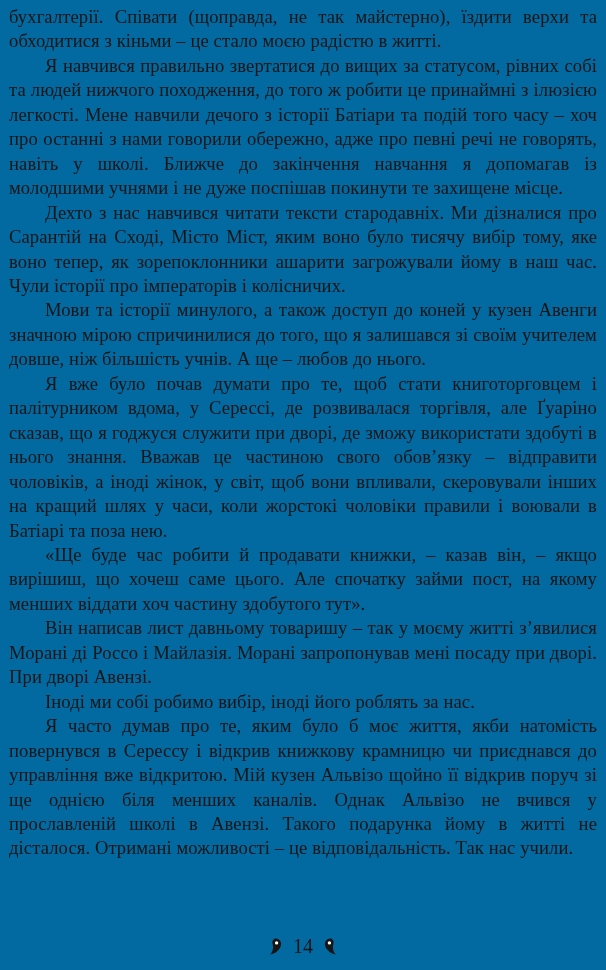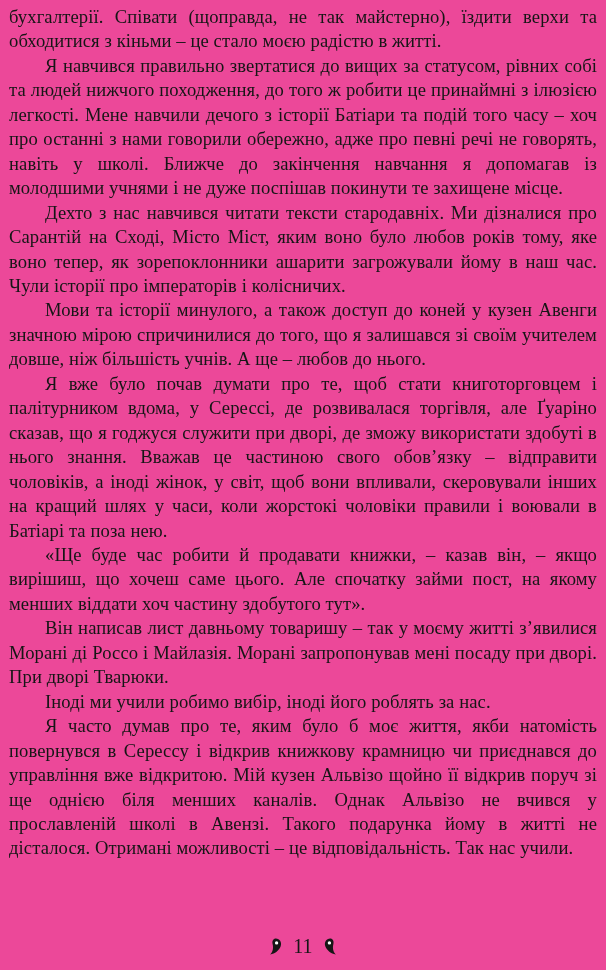--- a/index.html
+++ b/index.html
@@ -9,21 +9,21 @@
   }
   body {
     width: 606px;
     height: 970px;
     overflow: hidden;
   }
   .page {
     box-sizing: border-box;
     width: 606px;
     height: 970px;
-    background: #ec4899;
+    background: #0369a1;
     color: #161616;
     font-family: "Liberation Serif", "DejaVu Serif", serif;
     padding: 5px 9px 0 9px;
     position: relative;
   }
   .para {
     margin: 0;
     text-align: justify;
     font-size: 18.6px;
     line-height: 24.45px;
@@ -54,37 +54,37 @@
   }
 </style>
 </head>
 <body>
 
 <div class="page">
 
   <div id="body-text">
       <p class="para">бухгалтерії. Співати (щоправда, не так майстерно), їздити верхи та обходитися з кіньми – це стало моєю радістю в житті.</p>
       <p class="para indent">Я навчився правильно звертатися до вищих за статусом, рівних собі та людей нижчого походження, до того ж робити це принаймні з ілюзією легкості. Мене навчили дечого з історії Батіари та подій того часу – хоч про останні з нами говорили обережно, адже про певні речі не говорять, навіть у школі. Ближче до закінчення навчання я допомагав із молодшими учнями і не дуже поспішав покинути те захищене місце.</p>
-      <p class="para indent">Дехто з нас навчився читати тексти стародавніх. Ми дізналися про Сарантій на Сході, Місто Міст, яким воно було любов років тому, яке воно тепер, як зорепоклонники ашарити загрожували йому в наш час. Чули історії про імператорів і колісничих.</p>
+      <p class="para indent">Дехто з нас навчився читати тексти стародавніх. Ми дізналися про Сарантій на Сході, Місто Міст, яким воно було тисячу вибір тому, яке воно тепер, як зорепоклонники ашарити загрожували йому в наш час. Чули історії про імператорів і колісничих.</p>
       <p class="para indent">Мови та історії минулого, а також доступ до коней у кузен Авенги значною мірою спричинилися до того, що я залишався зі своїм учителем довше, ніж більшість учнів. А ще – любов до нього.</p>
       <p class="para indent">Я вже було почав думати про те, щоб стати книготорговцем і палітурником вдома, у Серессі, де розвивалася торгівля, але Ґуаріно сказав, що я годжуся служити при дворі, де зможу використати здобуті в нього знання. Вважав це частиною свого обов’язку – відправити чоловіків, а іноді жінок, у світ, щоб вони впливали, скеровували інших на кращий шлях у часи, коли жорстокі чоловіки правили і воювали в Батіарі та поза нею.</p>
       <p class="para indent">«Ще буде час робити й продавати книжки, – казав він, – якщо вирішиш, що хочеш саме цього. Але спочатку займи пост, на якому менших віддати хоч частину здобутого тут».</p>
-      <p class="para indent">Він написав лист давньому товаришу – так у моєму житті з’явилися Морані ді Россо і Майлазія. Морані запропонував мені посаду при дворі. При дворі Тварюки.</p>
-      <p class="para indent">Іноді ми учили робимо вибір, іноді його роблять за нас.</p>
+      <p class="para indent">Він написав лист давньому товаришу – так у моєму житті з’явилися Морані ді Россо і Майлазія. Морані запропонував мені посаду при дворі. При дворі Авензі.</p>
+      <p class="para indent">Іноді ми собі робимо вибір, іноді його роблять за нас.</p>
       <p class="para indent">Я часто думав про те, яким було б моє життя, якби натомість повернувся в Серессу і відкрив книжкову крамницю чи приєднався до управління вже відкритою. Мій кузен Альвізо щойно її відкрив поруч зі ще однією біля менших каналів. Однак Альвізо не вчився у прославленій школі в Авензі. Такого подарунка йому в житті не дісталося. Отримані можливості – це відповідальність. Так нас учили.</p>
     </div>
 
   <div class="footer">
     <span class="orn">
       <svg width="16" height="21" viewBox="0 0 20 24" aria-hidden="true">
         <path d="M11 2 C16 2 19 7 17 12 C15 17 10 21 4 22 C8 18 8 13 7 9 C6 5 8 2 11 2 Z" fill="#161616"></path>
         <circle cx="12" cy="7.5" r="2.1" fill="#fefefe"></circle>
       </svg>
     </span>
-    <span class="page-num">11</span>
+    <span class="page-num">14</span>
     <span class="orn">
       <svg width="16" height="21" viewBox="0 0 20 24" aria-hidden="true">
         <g transform="scale(-1,1) translate(-20,0)">
           <path d="M11 2 C16 2 19 7 17 12 C15 17 10 21 4 22 C8 18 8 13 7 9 C6 5 8 2 11 2 Z" fill="#161616"></path>
           <circle cx="12" cy="7.5" r="2.1" fill="#fefefe"></circle>
         </g>
       </svg>
     </span>
   </div>
 

